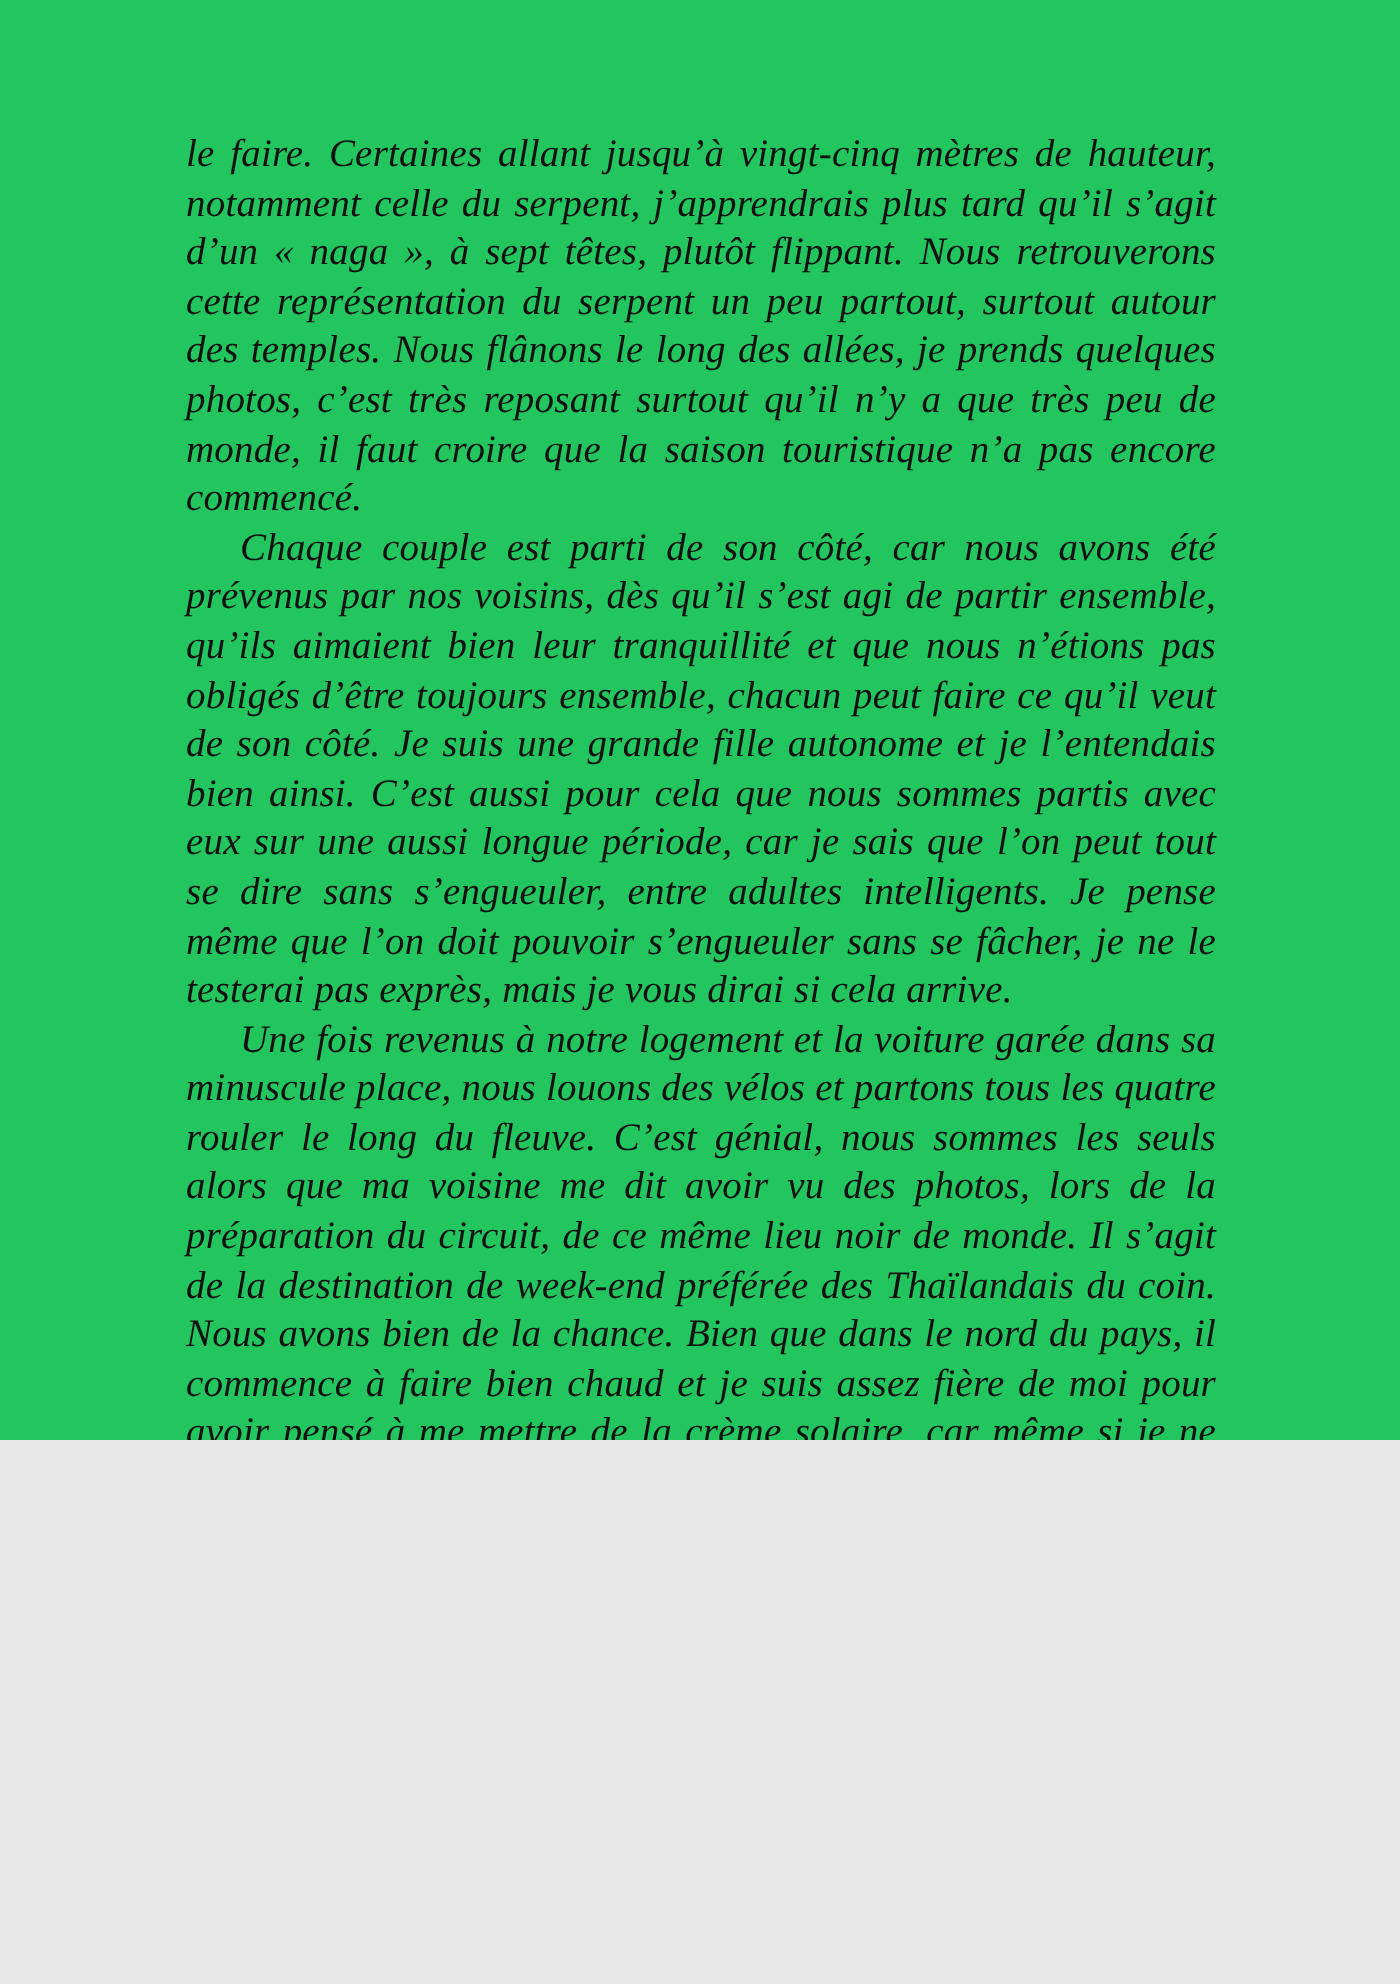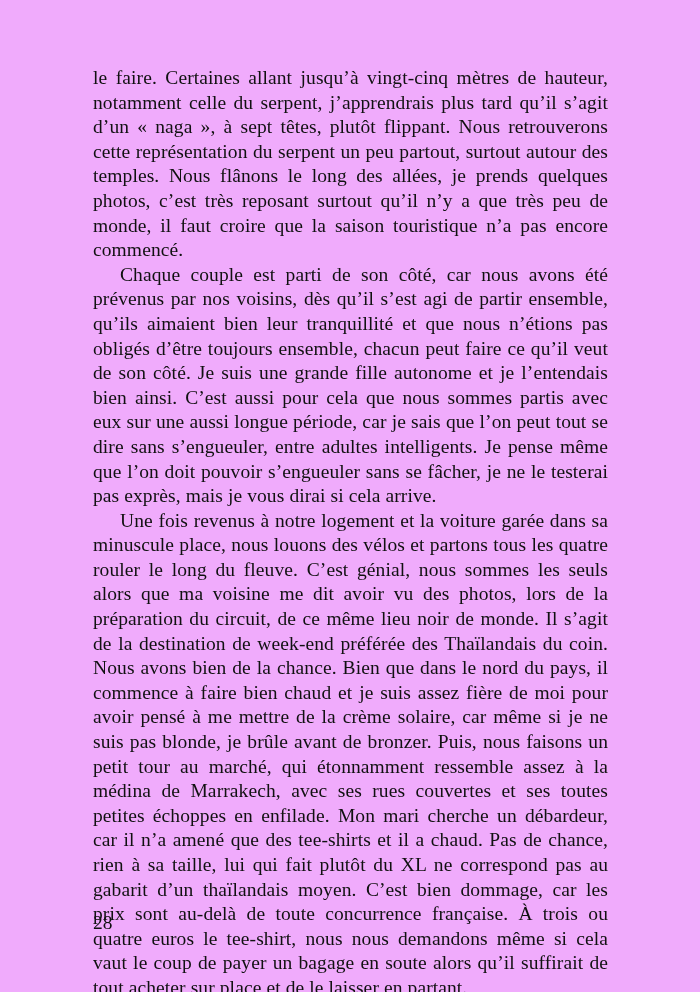--- a/index.html
+++ b/index.html
@@ -3,25 +3,26 @@
 <meta charset="utf-8">
 <style>
   html, body {
     margin: 0;
     padding: 0;
     background: #e8e8e8;
   }
   .page {
     position: relative;
     width: 700px;
-    height: 992px;
+    height: 720px;
     margin: 0 auto;
-    background: #f0abfc;
+    background: #22c55e;
     overflow: hidden;
     box-sizing: border-box;
+    font-style: italic;
   }
   .text-block {
     position: absolute;
     left: 93px;
     top: 66px;
     width: 515px;
     color: #000000;
   }
   .text-block p {
     margin: 0;

